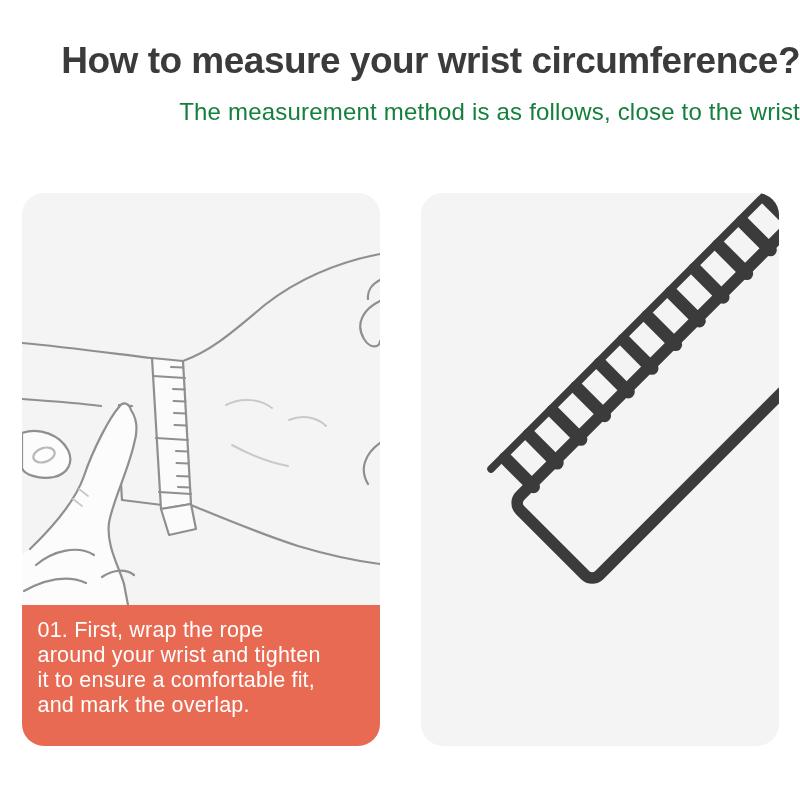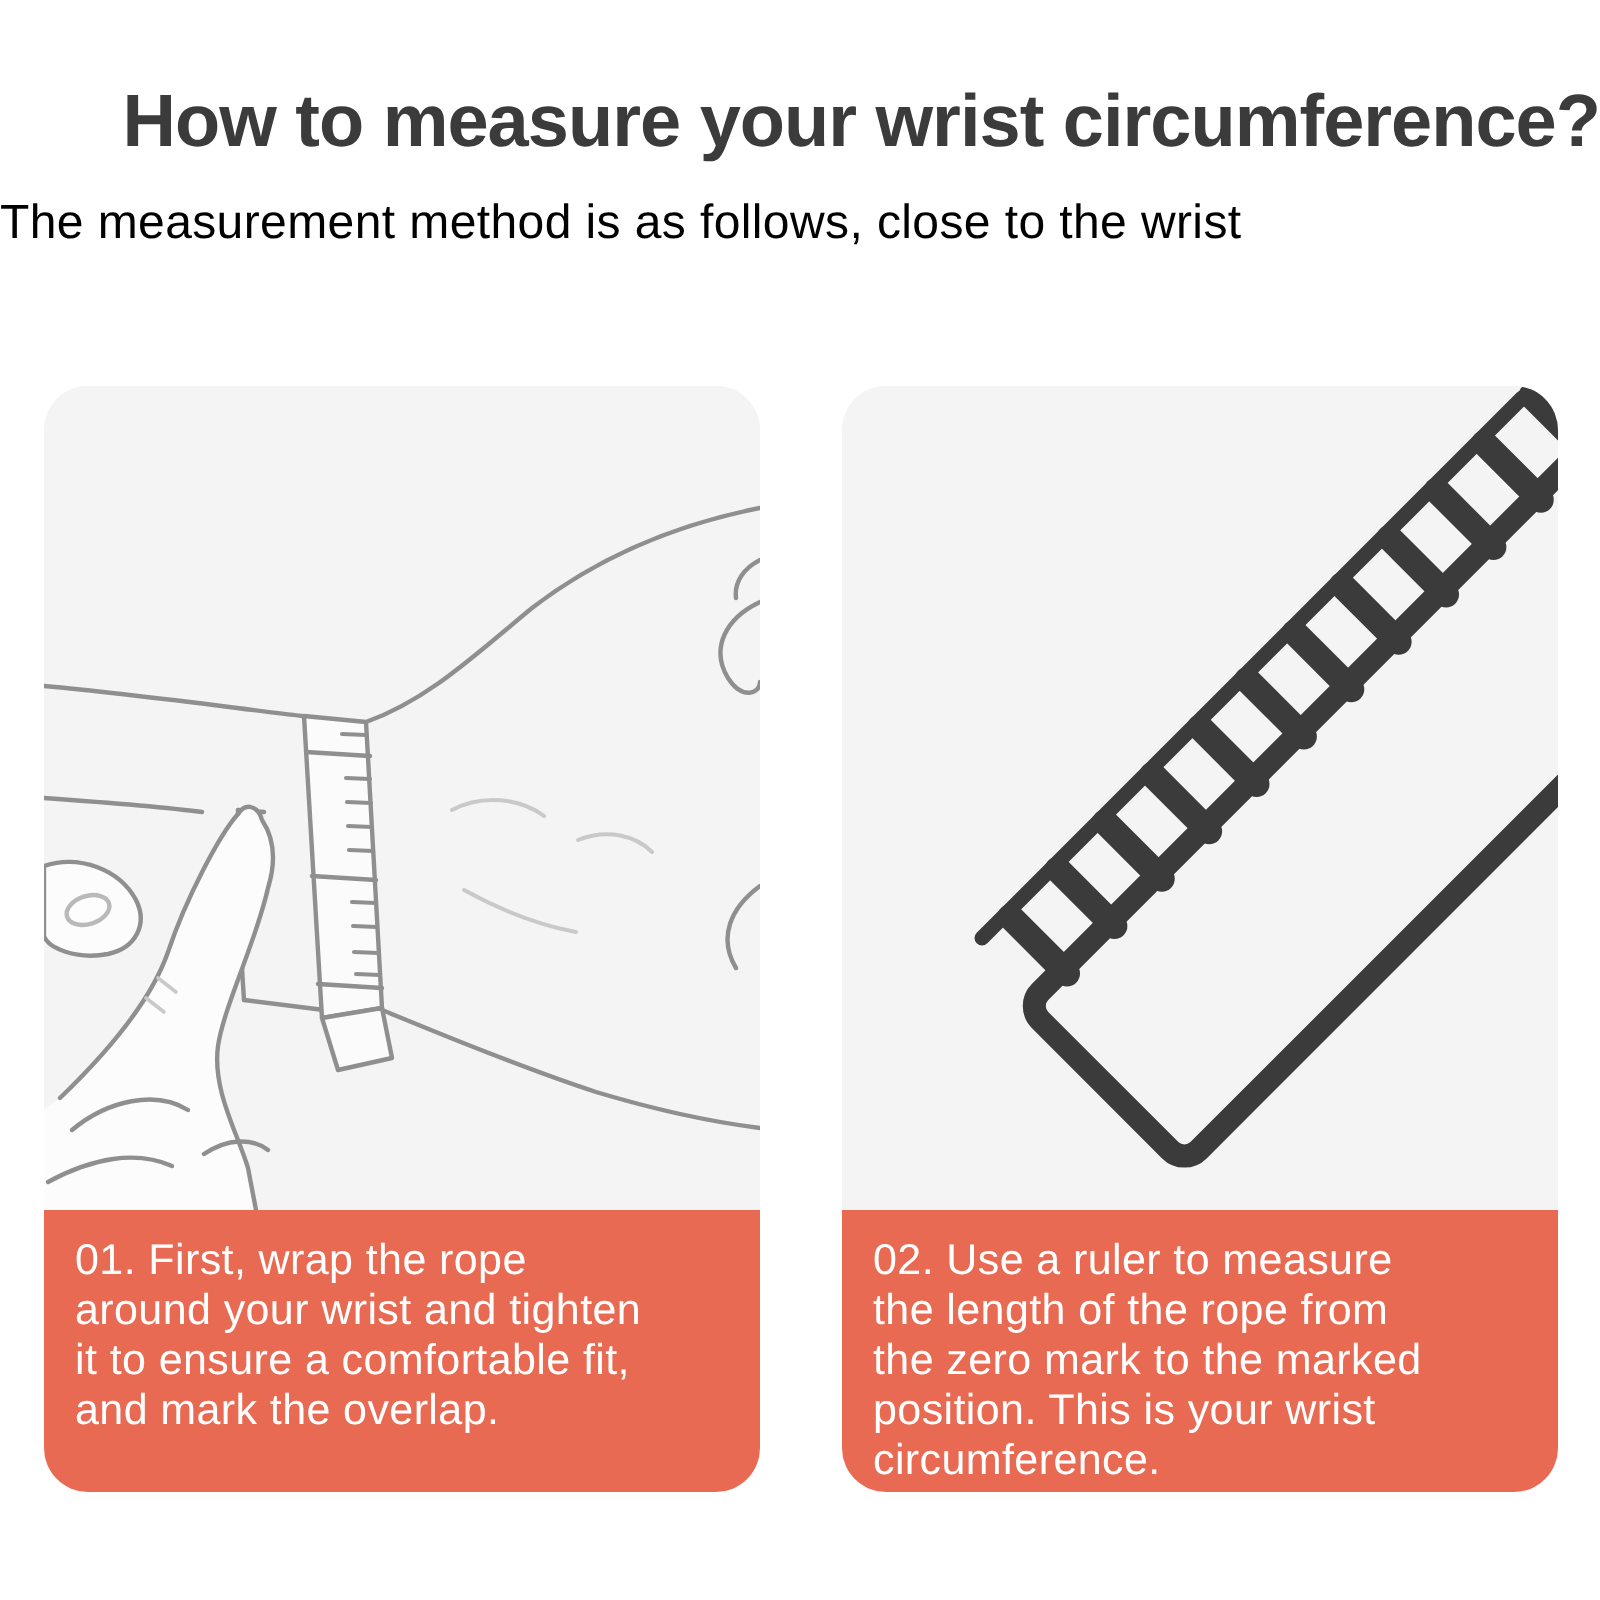--- a/index.html
+++ b/index.html
@@ -17,22 +17,22 @@
     background:var(--page-bg);
     font-family:"Liberation Sans", sans-serif;
   }
   .page{width:800px;height:800px;position:relative;}
   .title{
     margin:40px 0 0;text-align:right;
     font-size:37px;font-weight:700;color:var(--heading);
     letter-spacing:-0.5px;line-height:1.15;
   }
   .subtitle{
-    margin:15px 0 4px;text-align:left;
-    font-size:24px;font-weight:400;color:#000000;
+    margin:15px 0 4px;text-align:right;
+    font-size:24px;font-weight:400;color:#15803d;
     letter-spacing:0.2px;line-height:1.2;
   }
   .panels{
     display:flex;justify-content:center;gap:41px;margin-top:67px;
   }
   .panel{
     width:358px;height:553px;border-radius:22px;overflow:hidden;
     display:flex;flex-direction:column;background:var(--panel-bg);
   }
   .illus{
@@ -136,21 +136,16 @@
                 <line x1="294" y1="3" x2="294" y2="-37"></line>
                 <line x1="327.5" y1="3" x2="327.5" y2="-37"></line>
                 <line x1="361" y1="3" x2="361" y2="-37"></line>
                 <line x1="394.5" y1="3" x2="394.5" y2="-37"></line>
                 <line x1="428" y1="3" x2="428" y2="-37"></line>
               </g>
             </g>
           </g>
         </svg>
       </div>
-      <div class="caption">02. Use a ruler to measure
-the length of the rope from
-the zero mark to the marked
-position. This is your wrist
-circumference.</div>
     </div>
 
   </div>
 </div>
 
 </body></html>

